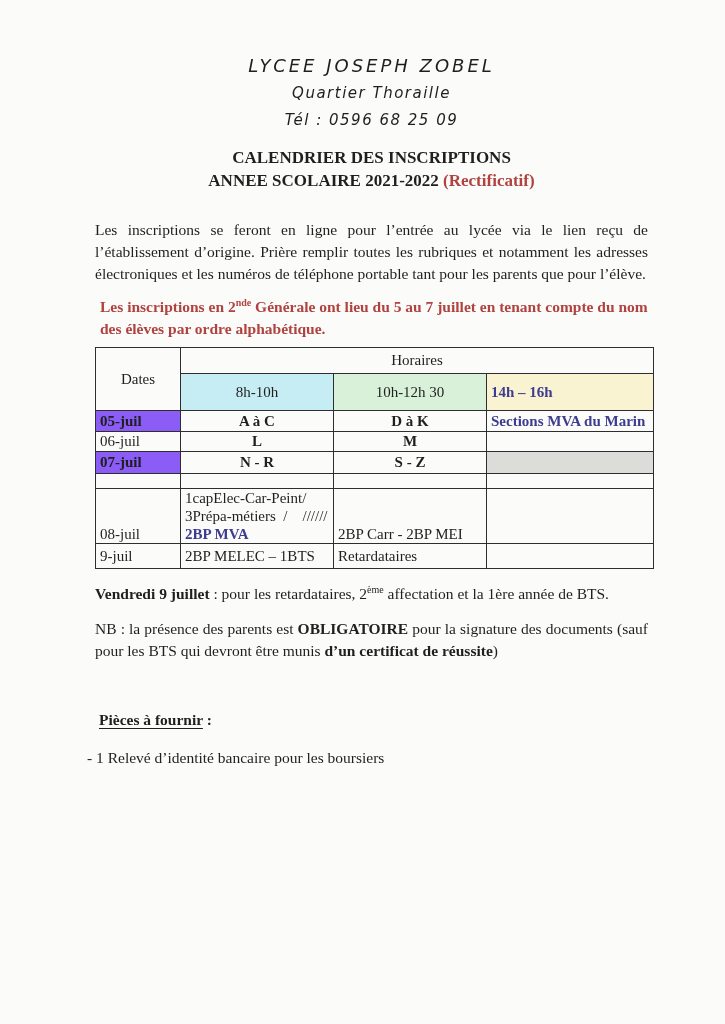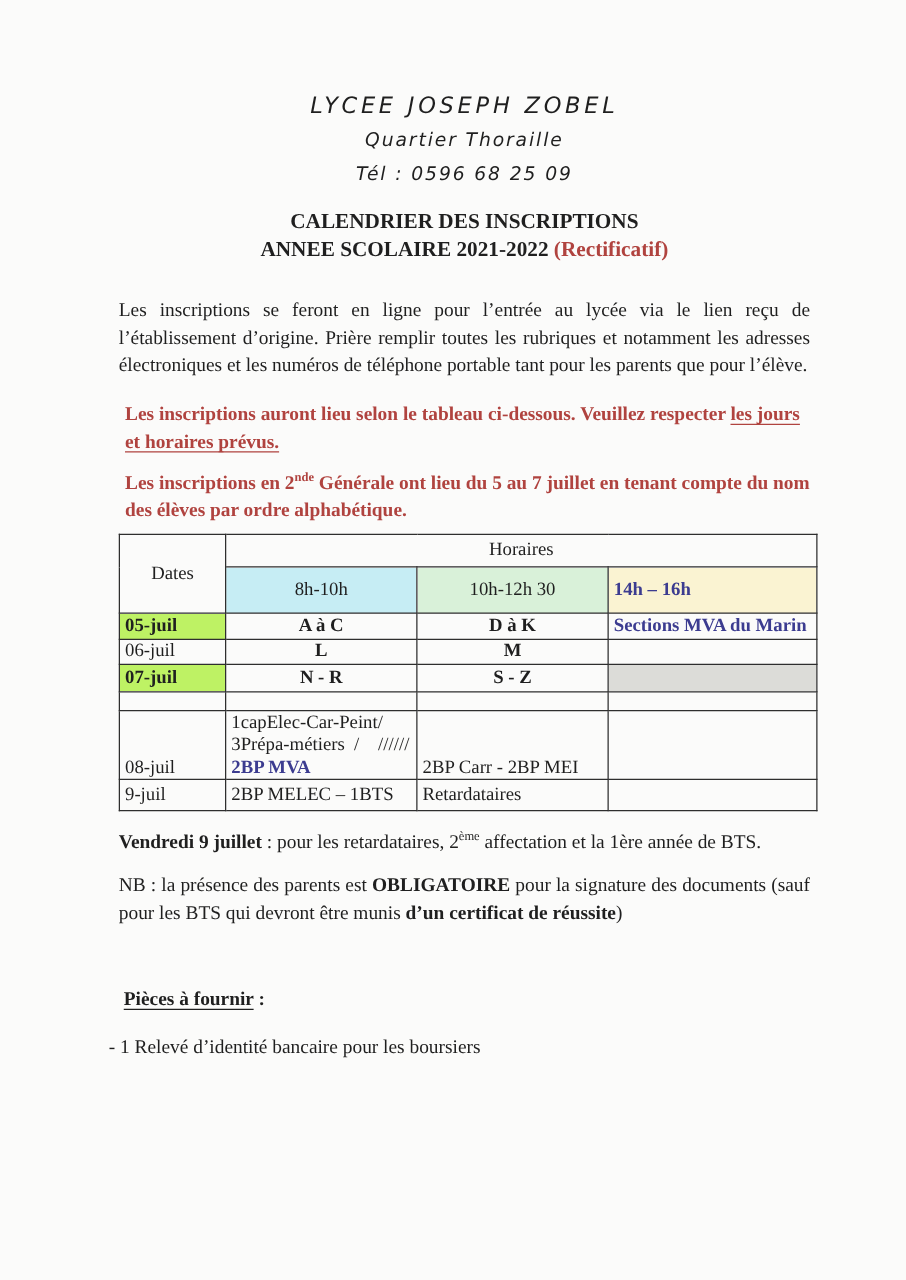--- a/index.html
+++ b/index.html
@@ -9,21 +9,21 @@
     height: 1024px;
     margin: 0 auto;
     background: #fbfbfa;
     box-sizing: border-box;
     padding: 52px 77px 0 95px;
     font-family: "Liberation Serif", serif;
     color: #1f1f1f;
     overflow: hidden;
   }
   
-  .letterhead { text-align: center; font-family: "DejaVu Sans", sans-serif; font-style: italic; margin-top: 19px; }
+  .letterhead { text-align: center; font-family: "DejaVu Sans", sans-serif; font-style: italic; }
   .lh-school { font-size: 18px; letter-spacing: 3px; line-height: 28px; }
   .lh-line   { font-size: 15px; letter-spacing: 1.5px; line-height: 27px; }
   
   .title-block { text-align: center; margin-top: 12px; font-weight: bold; font-size: 17px; line-height: 23px; }
   .title-note { color: #b0433f; font-weight: bold; }
   
   .body-p { font-size: 15.5px; line-height: 22px; text-align: justify; margin: 0; }
   .p-intro   { margin-top: 27px; }
   .p-remises { margin-top: 15px; }
   .p-red     { margin-top: 17px; color: #b0433f; font-weight: bold; text-align: left; padding-left: 5px; }
@@ -43,21 +43,21 @@
   .rh-1 { height: 26px; } .rh-2 { height: 37px; }
   .rh-r05 { height: 21px; } .rh-r06 { height: 20px; } .rh-r07 { height: 22px; }
   .rh-empty { height: 15px; } .rh-r08 { height: 55px; } .rh-r09 { height: 25px; }
   .t-center { text-align: center; }
   .t-bold { font-weight: bold; }
   .t-navy { color: #3c3c90; font-weight: bold; }
   .bg-slot1 { background: #c6edf4; }
   .bg-slot2 { background: #d9f1d9; }
   .bg-slot3 { background: #faf3d2; }
   .bg-gray  { background: #dcdcd8; }
-  .bg-datehl { background: #bef264; }
+  .bg-datehl { background: #8b5cf6; }
   .v-bottom { vertical-align: bottom; }
   .v-top { vertical-align: top; }
   .pre-space { white-space: pre-wrap; }
   .cell-line { line-height: 18px; }
   
   .p-vendredi { margin-top: 14px; }
   .p-nb { margin-top: 13px; }
   .pieces-heading { margin-top: 49px; font-size: 15.5px; font-weight: bold; padding-left: 4px; }
   .u-black { text-decoration: underline; text-underline-offset: 3px; margin-top: 10px; }
   .pieces-item { margin-top: 20px; margin-left: -8px; font-size: 15.5px; }
@@ -77,21 +77,20 @@
     <div>CALENDRIER DES INSCRIPTIONS</div>
     <div>
       <span>ANNEE SCOLAIRE 2021-2022</span>
       <span class="title-note">(Rectificatif)</span>
     </div>
   </section>
 
   <p class="body-p p-intro">Les inscriptions se feront en ligne pour l’entrée au lycée via le lien reçu de l’établissement d’origine. Prière remplir toutes les rubriques et notamment les adresses électroniques et les numéros de téléphone portable tant pour les parents que pour l’élève.</p>
 
 
-  <p class="body-p p-red"><span>Les inscriptions auront lieu selon le tableau ci-dessous. Veuillez respecter </span><span class="u-red">les jours et horaires prévus.</span></p>
 
   <p class="body-p p-red p-red2"><span>Les inscriptions en 2</span><sup class="sp">nde</sup><span> Générale ont lieu du 5 au 7 juillet en tenant compte du nom des élèves par ordre alphabétique.</span></p>
 
   <table class="cal-table">
     <colgroup>
       <col class="col-dates">
         <col class="col-s1">
         <col class="col-s2">
         <col class="col-s3">
     </colgroup>

